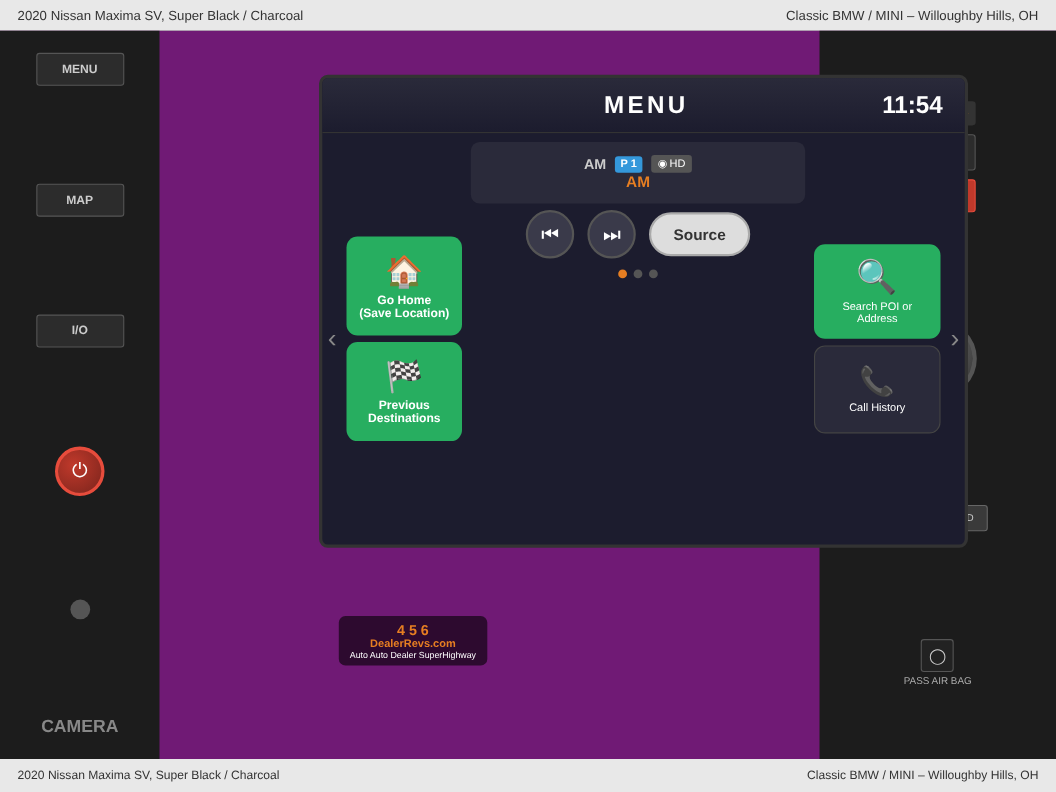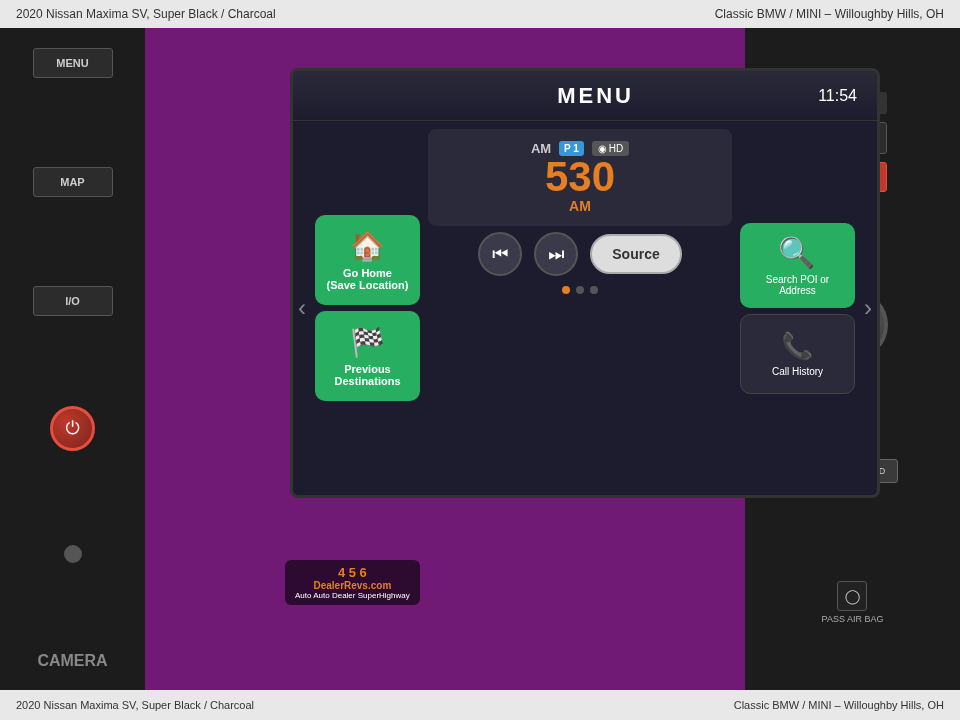--- a/index.html
+++ b/index.html
@@ -71,22 +71,22 @@
 
     .screen-header-title {
       color: #fff;
       font-size: 22px;
       font-weight: bold;
       letter-spacing: 3px;
     }
 
     .screen-header-time {
       color: #fff;
-      font-size: 16px;
-      font-weight: normal;
+      font-size: 22px;
+      font-weight: bold;
     }
 
     .icon-btn {
       border-radius: 10px;
       display: flex;
       flex-direction: column;
       align-items: center;
       justify-content: center;
       cursor: pointer;
       padding: 8px;
@@ -441,21 +441,20 @@
 
           <div class="radio-section">
             <div class="radio-bar">
               <span class="radio-label">AM</span>
               <span class="radio-badge">P 1</span>
               <span class="radio-hd">
                 <span>◉</span>
                 <span>HD</span>
               </span>
             </div>
-            <div class="freq-display">530</div>
             <div class="freq-unit">AM</div>
           </div>
 
           <div class="media-controls">
             <div class="media-btn">⏮</div>
             <div class="media-btn">⏭</div>
             <div class="source-btn">Source</div>
           </div>
 
           <div class="dots-row">
@@ -485,21 +484,21 @@
         
         
         
         
         
         
         
       </div>
     </div>
 
-    <div style="position:absolute; bottom:85px; left:140px; background:rgba(0,0,0,0.6); border-radius:6px; padding:5px 10px; text-align:center;">
+    <div style="position:absolute; bottom:85px; left:163px; background:rgba(0,0,0,0.6); border-radius:6px; padding:5px 10px; text-align:center;">
       <div style="color:#e67e22; font-size:13px; font-weight:bold;">4 5 6</div>
       <div style="color:#e67e22; font-size:10px; font-weight:bold;">DealerRevs.com</div>
       <div style="color:#fff; font-size:8px;">Auto Auto Dealer SuperHighway</div>
     </div>
 
   </div>
 
   <div class="phys-right">
     <div style="display:flex; flex-direction:column; align-items:flex-end; gap:8px;">
       <div style="display:flex; align-items:center; gap:6px;">

